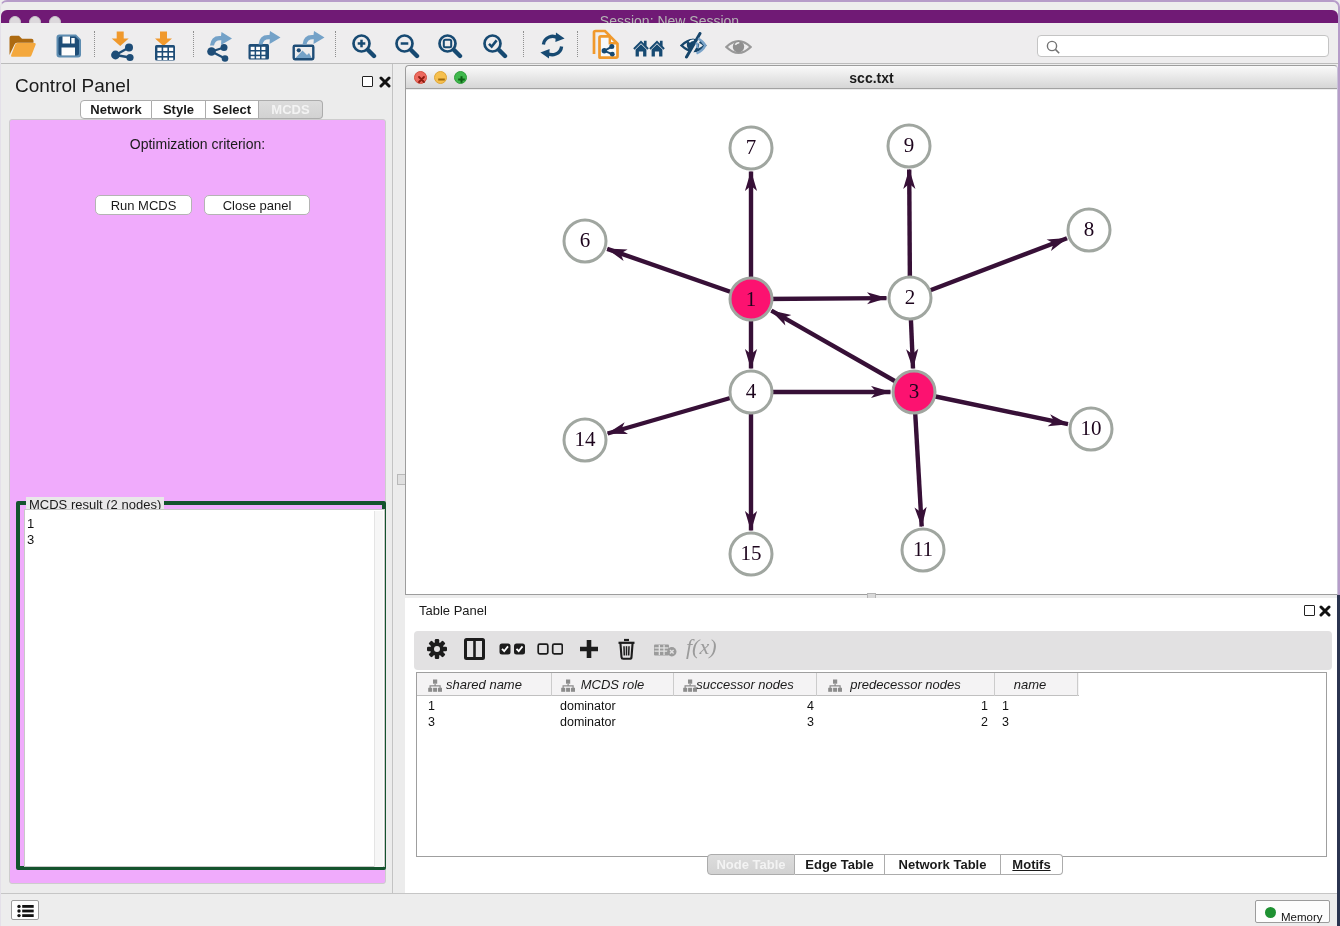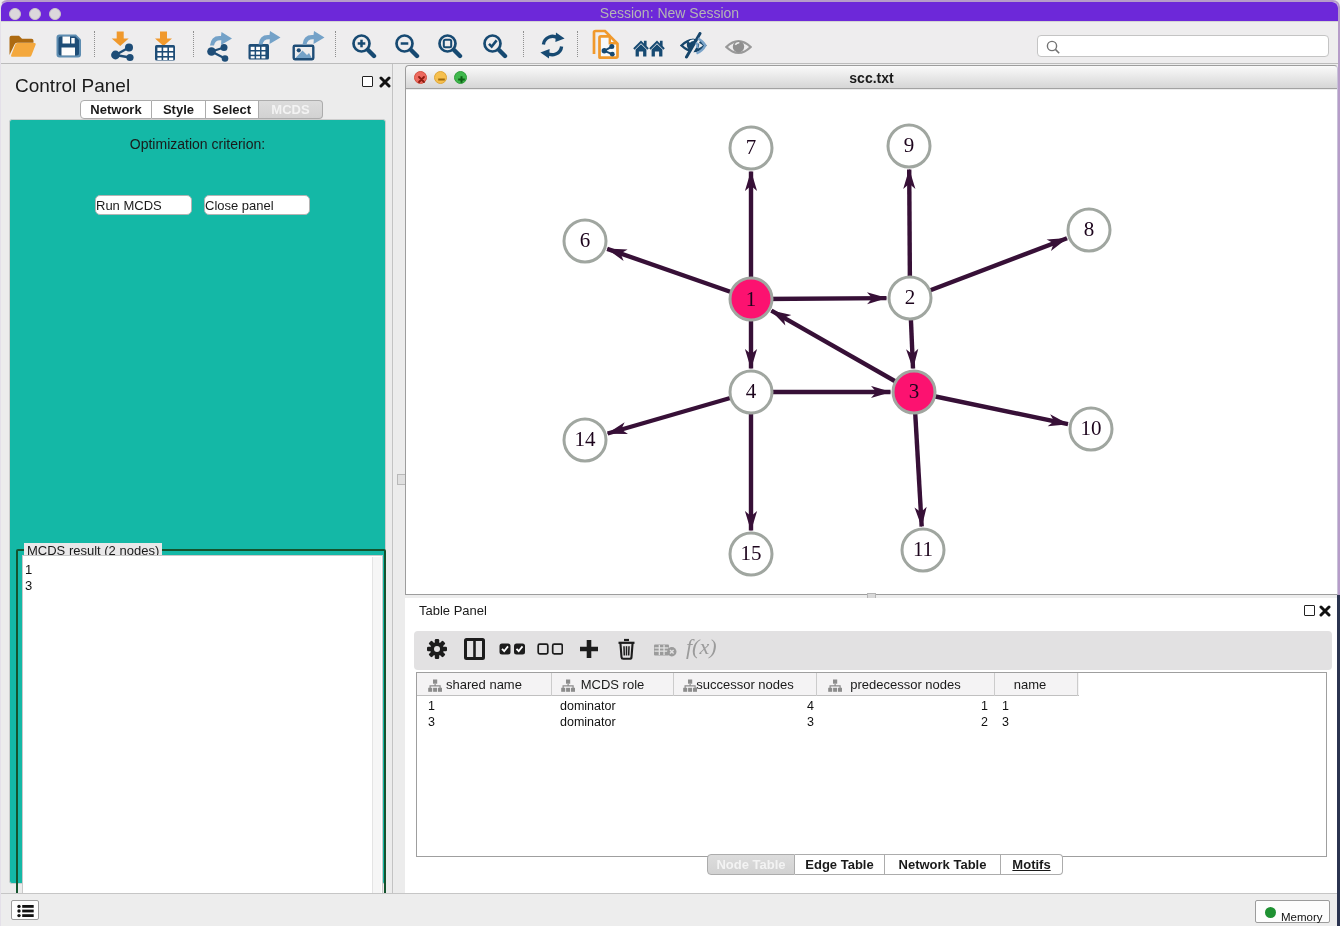--- a/index.html
+++ b/index.html
@@ -3,61 +3,61 @@
 <meta charset="utf-8">
 <style>
 * { margin:0; padding:0; box-sizing:border-box; }
 html,body { width:1340px; height:926px; overflow:hidden; background:#ededed; }
 body { font-family:"Liberation Sans", sans-serif; }
 #win { position:absolute; left:0; top:0; width:1340px; height:926px; background:#ededed;
   border-top:2px solid #b69cc9; border-right:2px solid #b69cc9; border-left:1px solid #e4e0e9;
   border-radius:7px 7px 0 0; }
 .abs { position:absolute; }
 
-#titlebar { position:absolute; left:0; top:0; width:100%; height:20px; background:#6d28d9; border-bottom:1px solid #d4d4d4; border-radius:6px 6px 0 0;}
+#titlebar { position:absolute; left:0; top:8px; width:100%; height:20px; background:#701a75; border-bottom:1px solid #d4d4d4; border-radius:6px 6px 0 0;}
 .tl { position:absolute; top:6px; width:12px; height:12px; border-radius:50%; background:#dcd8dc; border:1px solid #c9c4c9; }
 #title { position:absolute; top:3px; left:0; width:100%; text-align:center; font-size:14px; color:#b5b5b5; }
 
 #toolbar { position:absolute; left:0; top:21px; width:100%; height:41px; background:#eeedee; border-bottom:1px solid #bcbcbc; }
 .tsep { position:absolute; top:8px; height:26px; width:1px; border-left:1px dotted #8f8f8f; }
 .ticon { position:absolute; }
 #search { position:absolute; left:1036px; top:12px; width:292px; height:22px; background:#fff; border:1px solid #c4c4c4; border-radius:4px; }
 
 #cpanel { position:absolute; left:0; top:62px; width:392px; height:829px; background:#ececec; border-right:1px solid #c3c3c3; }
 #cp-title { position:absolute; left:14px; top:11px; font-size:19px; color:#1a1a1a; }
-#cp-content { position:absolute; left:8px; top:55px; width:377px; height:765px; background:#14b8a6; border:1px solid #cdcdcd; border-radius:3px; }
+#cp-content { position:absolute; left:8px; top:55px; width:377px; height:765px; background:#f0abfc; border:1px solid #cdcdcd; border-radius:3px; }
 .tabrow { position:absolute; display:flex; }
 .tab { height:19px; font-size:13px; font-weight:bold; color:#1a1a1a; background:#fff; border:1px solid #acacac; border-left:none; text-align:center; line-height:18px; }
 .tab.first { border-left:1px solid #acacac; border-radius:4px 0 0 4px; }
 .tab.last { border-radius:0 4px 4px 0; }
 .tab.sel { background:linear-gradient(#dcdcdc,#d2d2d2); color:#f3f3f3; }
 #cp-tabs { left:79px; top:36px; }
-.btn { position:absolute; background:#fff; border:1px solid #b4b4b4; border-radius:5px; font-size:13px; color:#1a1a1a; text-align:left; }
-#mcds-fs { position:absolute; left:6px; top:381px; width:370px; height:369px; border:2px solid #14532d; border-radius:2px;margin-top:48px; }
+.btn { position:absolute; background:#fff; border:1px solid #b4b4b4; border-radius:5px; font-size:13px; color:#1a1a1a; text-align:center; }
+#mcds-fs { position:absolute; left:6px; top:381px; width:370px; height:369px; border:4px solid #14532d; border-radius:2px; }
 #mcds-label { position:absolute; left:6px; top:-8px; background:#e9e8e9; padding:0 3px; font-size:13px; color:#1a1a1a; }
 #mcds-box { position:absolute; left:4px; top:4px; width:361px; height:358px; padding-top:6px; background:#fff; border:1px solid #c9c9c9; font-size:13px; color:#111; }
 #mcds-box .it { padding-left:2px; height:16px; line-height:16px; }
 #mcds-sb { position:absolute; right:1px; top:1px; width:9px; height:356px; background:#f6f6f6; border-left:1px solid #e4e4e4; }
 
 #vsplit { position:absolute; left:393px; top:62px; width:11px; height:829px; background:#ececec; }
 #vhandle { position:absolute; left:396px; top:472px; width:9px; height:11px; background:#e0e0e0; border:1px solid #b9b9b9; }
 
 #netwin { position:absolute; left:404px; top:63px; width:933px; height:530px; border:1px solid #9d9d9d; border-right-color:#c9c2d8; border-radius:4px 4px 0 0; }
 #net-titlebar { position:absolute; left:0; top:0; width:100%; height:23px; background:linear-gradient(#fafafa,#d6d6d6); border-bottom:1px solid #a2a2a2; border-radius:4px 4px 0 0; }
 #net-title { position:absolute; top:3.5px; width:100%; text-align:center; font-size:14px; font-weight:bold; color:#1a1a1a; }
 .light { position:absolute; top:5px; width:13px; height:13px; border-radius:50%; }
 #canvas { position:absolute; left:0; top:24px; width:931px; height:504px; background:#fff; }
 #notch { position:absolute; left:866px; top:591px; width:9px; height:6px; background:#d9d9d9; border:1px solid #b5b5b5; }
 
 #tpanel { position:absolute; left:404px; top:596px; width:933px; height:295px; background:#ffffff; }
 #tp-title { position:absolute; left:14px; top:5px; font-size:13px; color:#1a1a1a; }
 #tp-strip { position:absolute; left:9px; top:33px; width:918px; height:39px; background:#e2e1e2; border-radius:4px; }
 #tp-table { position:absolute; left:11px; top:74px; width:911px; height:185px; background:#fff; border:1px solid #9f9f9f; }
 #tp-header { position:absolute; left:0; top:0; width:662px; height:23px; background:#f4f3f4; border-bottom:1px solid #c0c0c0; }
-.hcol { position:absolute; top:0; height:23px; border-right:1px solid #cccccc; }
+.hcol { position:absolute; top:0; height:23px; border-right:1px solid #cccccc;font-style:italic; }
 .hlabel { position:absolute; top:4px; width:100%; text-align:center; font-size:13px; color:#1a1a1a; }
 .trow { position:absolute; left:0; width:911px; height:16px; font-size:12.5px; color:#111; }
 .tcell { position:absolute; top:0.5px; }
 .num { text-align:right; }
 #tp-tabs { left:286px; top:256px;padding-left:16px; }
 .tab2 { height:21px; line-height:20px; font-size:13px; }
 
 #statusbar { position:absolute; left:0; top:891px; width:100%; height:35px; background:#ededed; border-top:1px solid #c6c6c6; }
 #listbtn { position:absolute; left:10px; top:6px; width:28px; height:20px; background:#fdfdfd; border:1px solid #9c9c9c; border-radius:2px; }
 #membtn { position:absolute; left:1254px; top:6px; width:75px; height:23px; background:#fdfdfd; border:1px solid #9c9c9c; border-radius:2px; font-size:11.5px; color:#111; }

